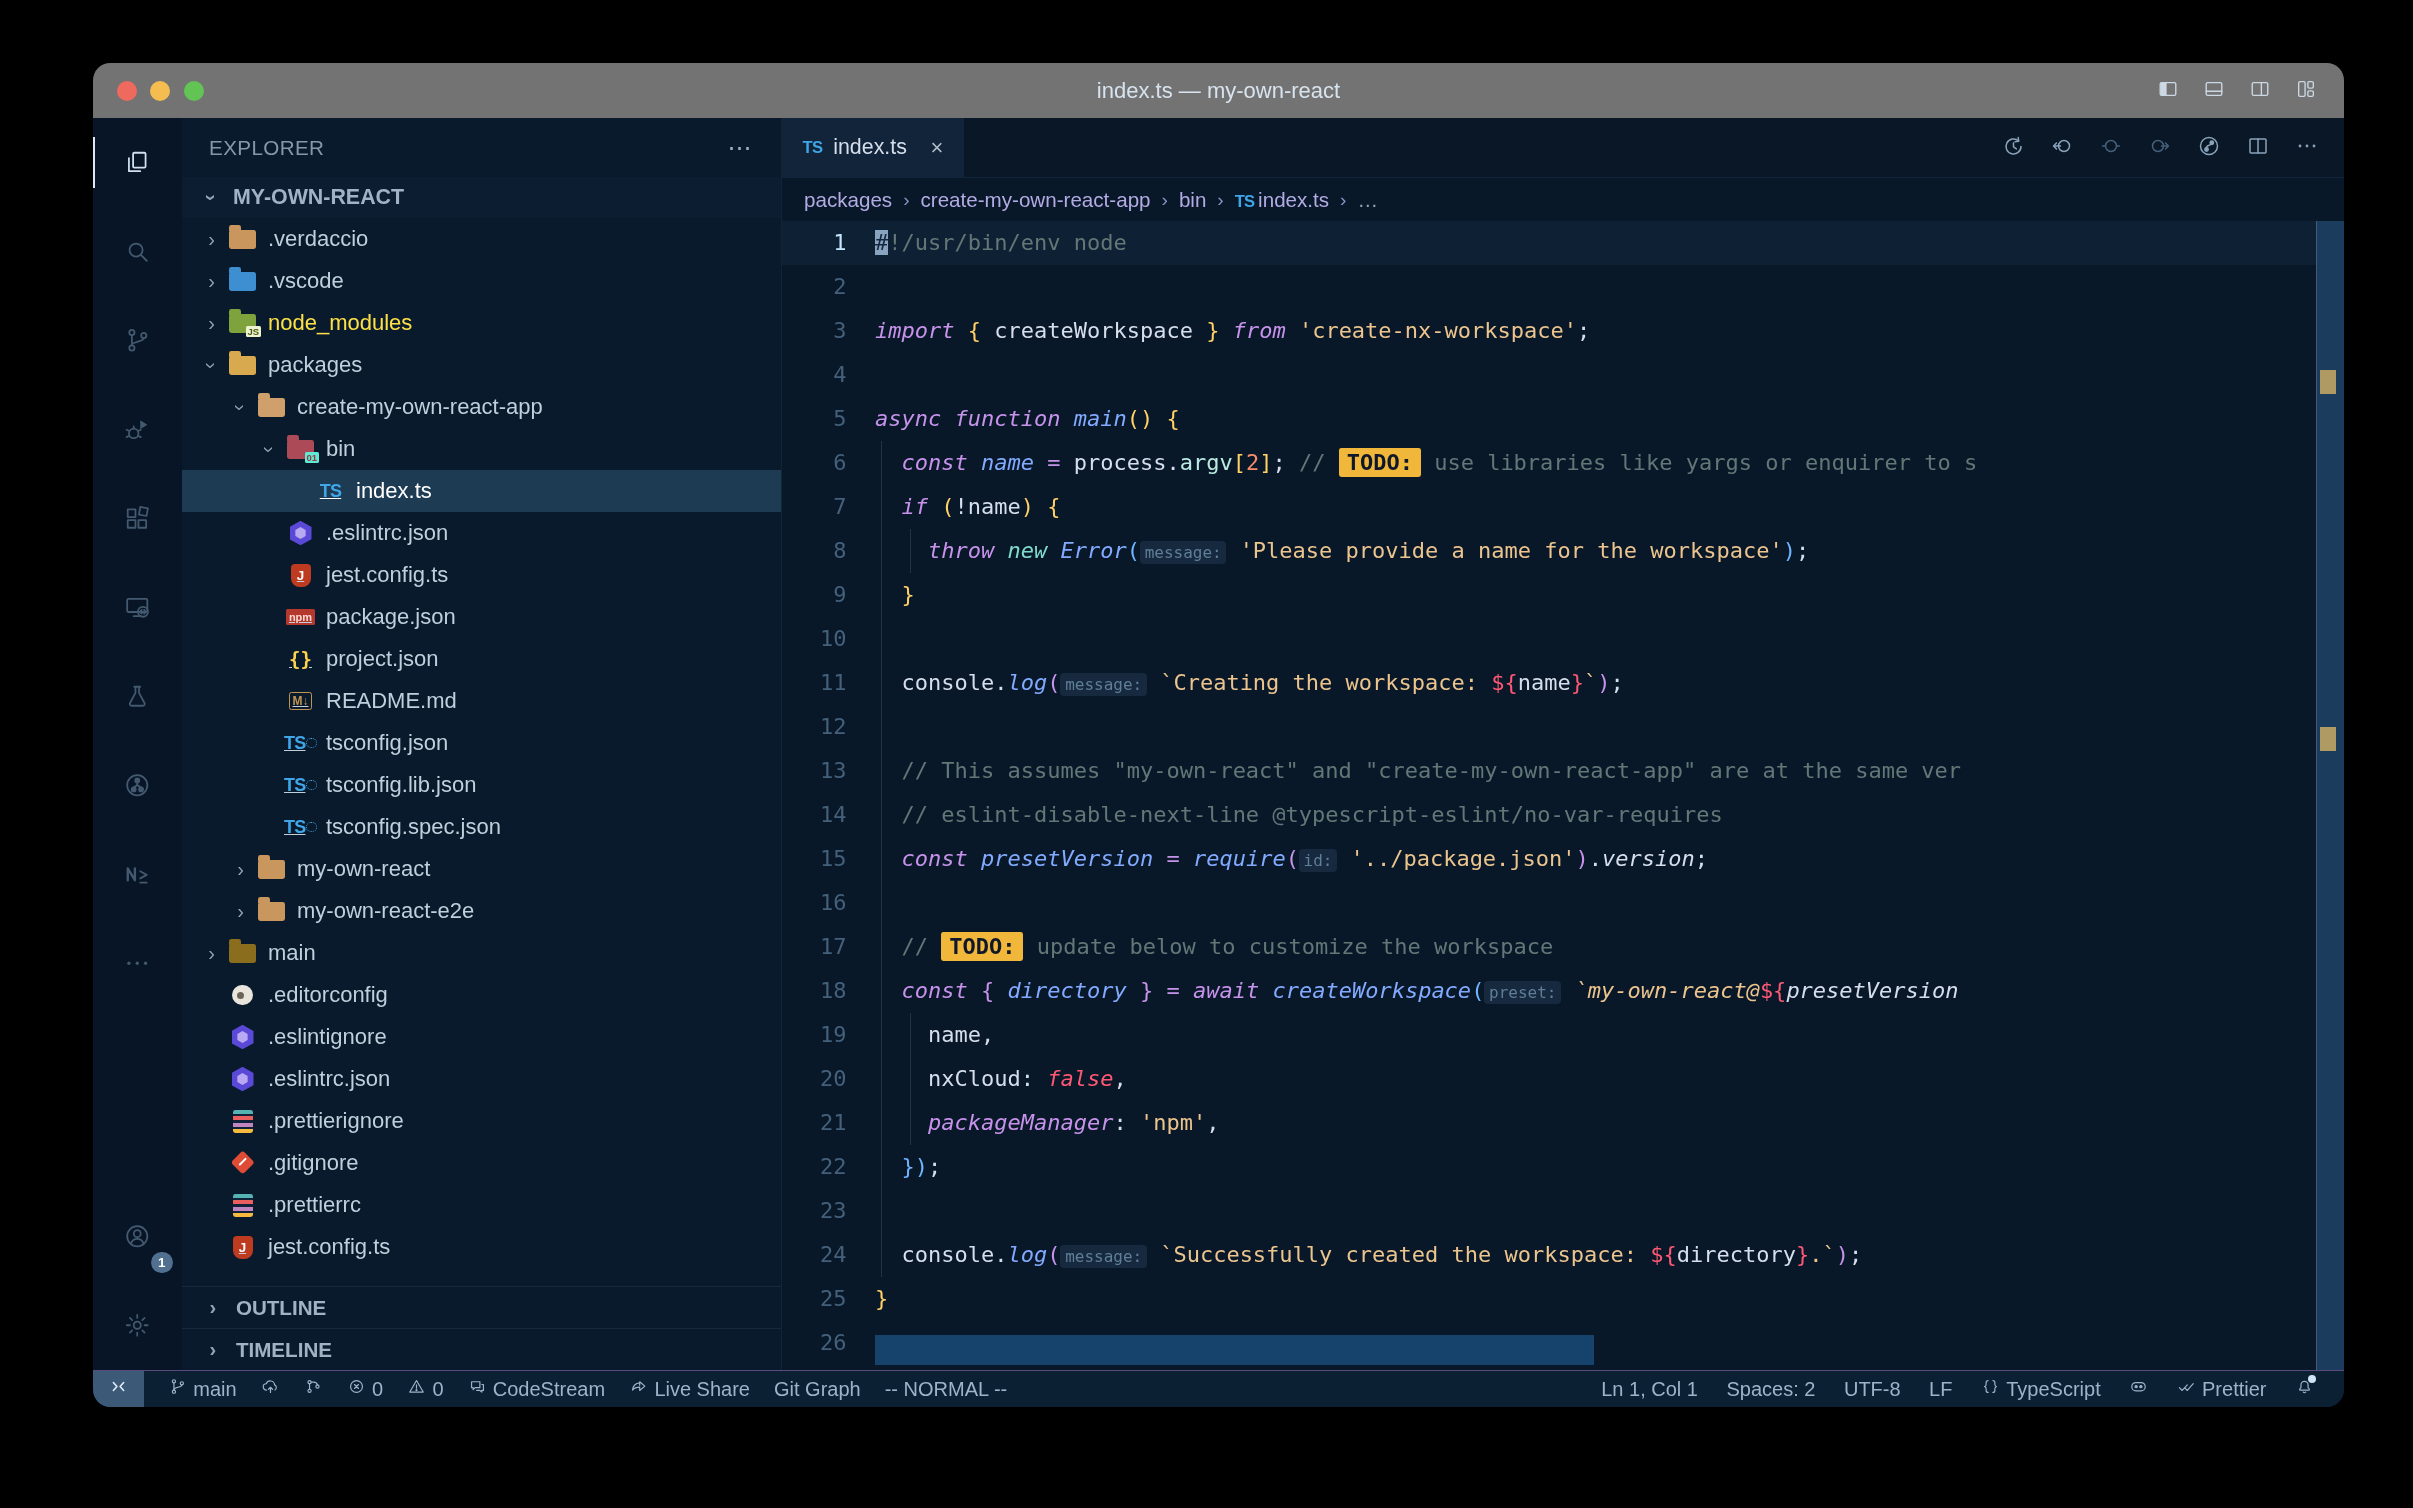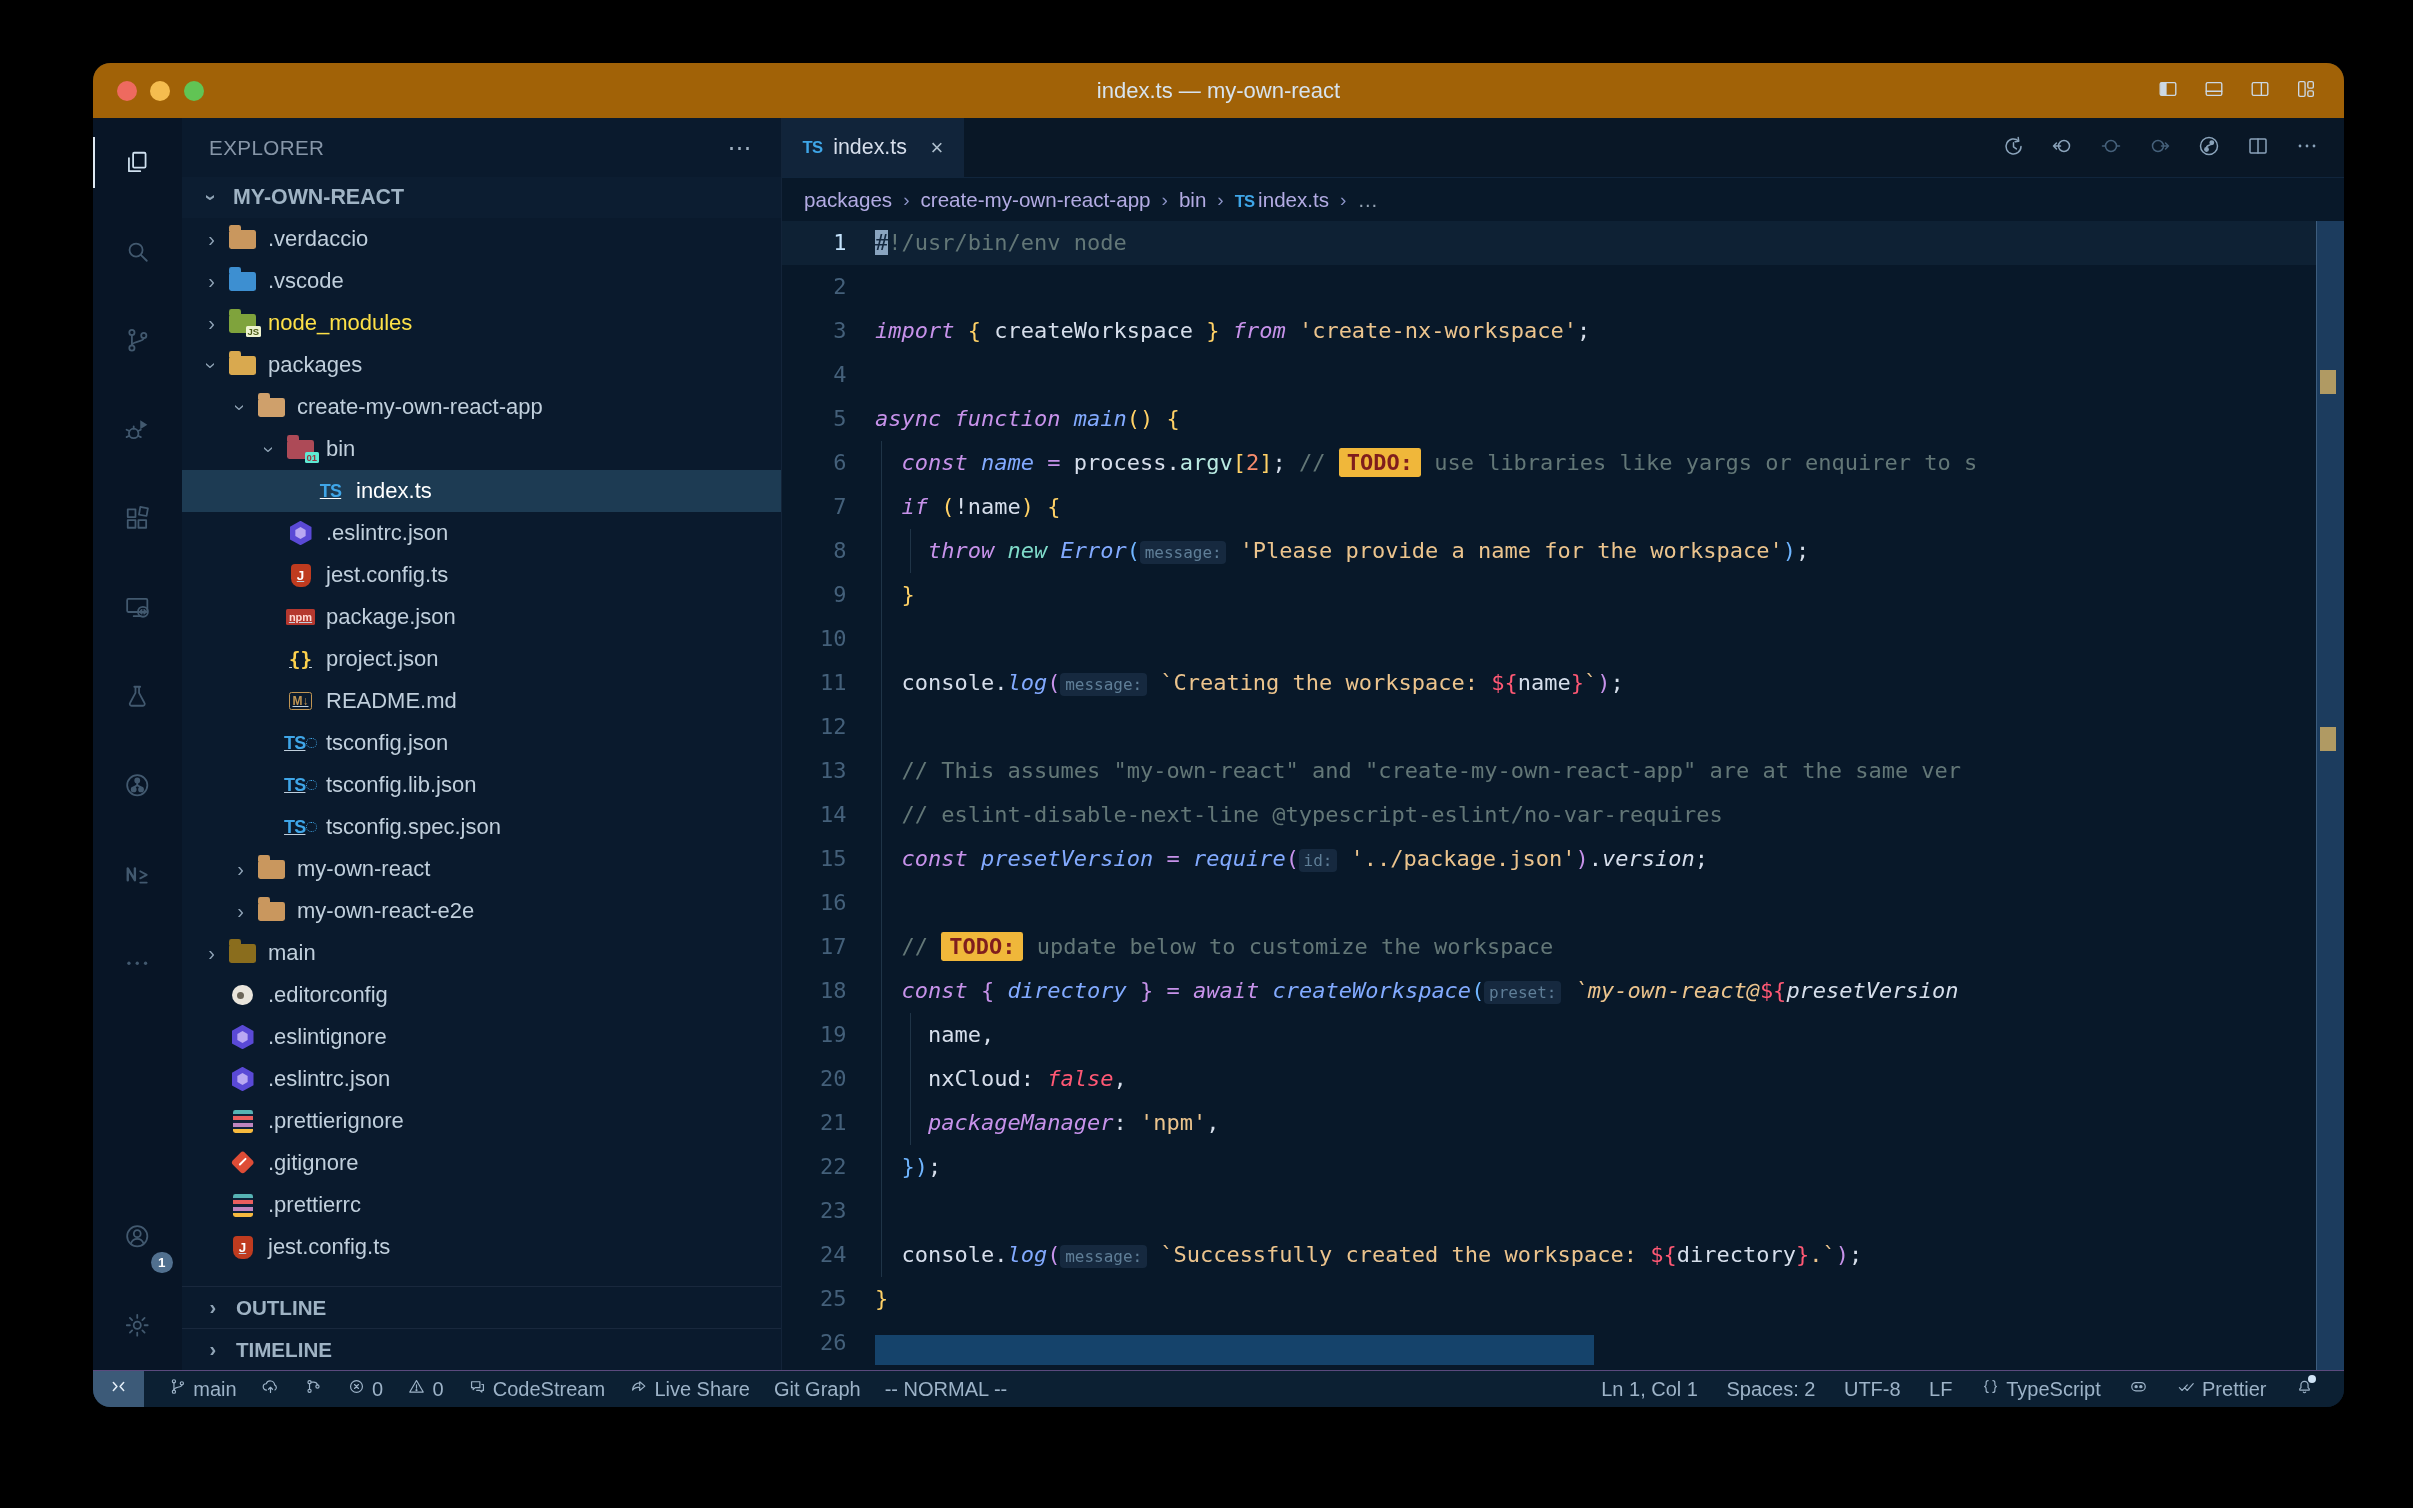--- a/index.html
+++ b/index.html
@@ -1,21 +1,21 @@
 <!DOCTYPE html>
 <html style="font-size:12.7px"><head>
 <meta charset="utf-8">
 <style>
   html,body{margin:0;padding:0;background:#000;width:2413px;height:1509px;overflow:hidden;
     font-family:"Liberation Sans", sans-serif;-webkit-font-smoothing:antialiased;}
   .stage{position:relative;width:2413px;height:1509px;background:#000;}
   .window{position:absolute;left:93px;top:63px;width:2251px;height:1344px;background:#0a1a2c;
     border-radius:17.4px;overflow:hidden;display:flex;flex-direction:column;}
   
-  .titlebar{height:55px;background:#a16207;display:flex;align-items:center;position:relative;flex:0 0 auto;}
+  .titlebar{height:55px;background:#737373;display:flex;align-items:center;position:relative;flex:0 0 auto;}
   .lights{position:absolute;left:24px;top:0;height:55px;display:flex;align-items:center;gap:13.4px;}
   .light{width:20px;height:20px;border-radius:50%;}
   .win-title{flex:1;text-align:center;color:#d7e3ee;font-size:22px;}
   .layout-icons{position:absolute;right:27px;top:0;height:55px;display:flex;align-items:center;gap:24px;color:#ccd8e4;}
   
   .main{flex:1;display:flex;min-height:0;}
   .activitybar{width:89px;background:#081526;display:flex;flex-direction:column;align-items:center;flex:0 0 auto;}
   .aslot{position:relative;width:89px;height:89px;display:flex;align-items:center;justify-content:center;color:#42596f;}
   .aslot.act{color:#cfe0ef;}
   .aslot.act::before{content:"";position:absolute;left:0;top:19px;bottom:19px;width:2.4px;background:#dfe9f2;}
@@ -89,21 +89,21 @@
   .tk-str{color:#ecc48d;}
   .tk-stri{color:#ecc48d;font-style:italic;}
   .tk-num{color:#f78c6c;}
   .tk-py{color:#ffd166;}
   .tk-pp{color:#c792ea;}
   .tk-pb{color:#6fb5ff;}
   .tk-red{color:#ff5874;}
   .tk-redi{color:#ff5874;font-style:italic;}
   .tk-cy{color:#7fdbca;font-style:italic;}
   .tk-inlay{background:#16293f;color:#5f7e97;border-radius:4px;padding:2.4px 4.7px;font-size:16px;font-style:normal;}
-  .tk-todo{background:#f0b73a;color:#7f1d1d;font-weight:bold;font-style:normal;padding:2.4px 8px;border-radius:2.4px;}
+  .tk-todo{background:#f0b73a;color:#0f172a;font-weight:bold;font-style:normal;padding:2.4px 8px;border-radius:2.4px;}
   .tk-cur{background:#89a4bf;color:#13283f;}
   .vscroll{position:absolute;right:0;top:0;bottom:0;width:27px;background:#1c3c5e;border-left:0.8px solid rgba(160,190,220,.25);}
   .vmark{position:absolute;left:3.2px;width:16px;height:24px;background:#b09a63;}
   .hscroll{position:absolute;left:93px;bottom:4.7px;height:30px;width:46%;background:#15436b;}
   
   .statusbar{height:36px;background:#0c2033;border-top:1.6px solid #5b4a7e;display:flex;align-items:center;
     color:#9db3c8;font-size:20px;flex:0 0 auto;}
   .sb-left{display:flex;align-items:center;height:100%;}
   .sb-right{margin-left:auto;display:flex;align-items:center;gap:28.5px;padding-right:30px;height:100%;}
   .sitem{display:flex;align-items:center;gap:6.3px;height:100%;}

